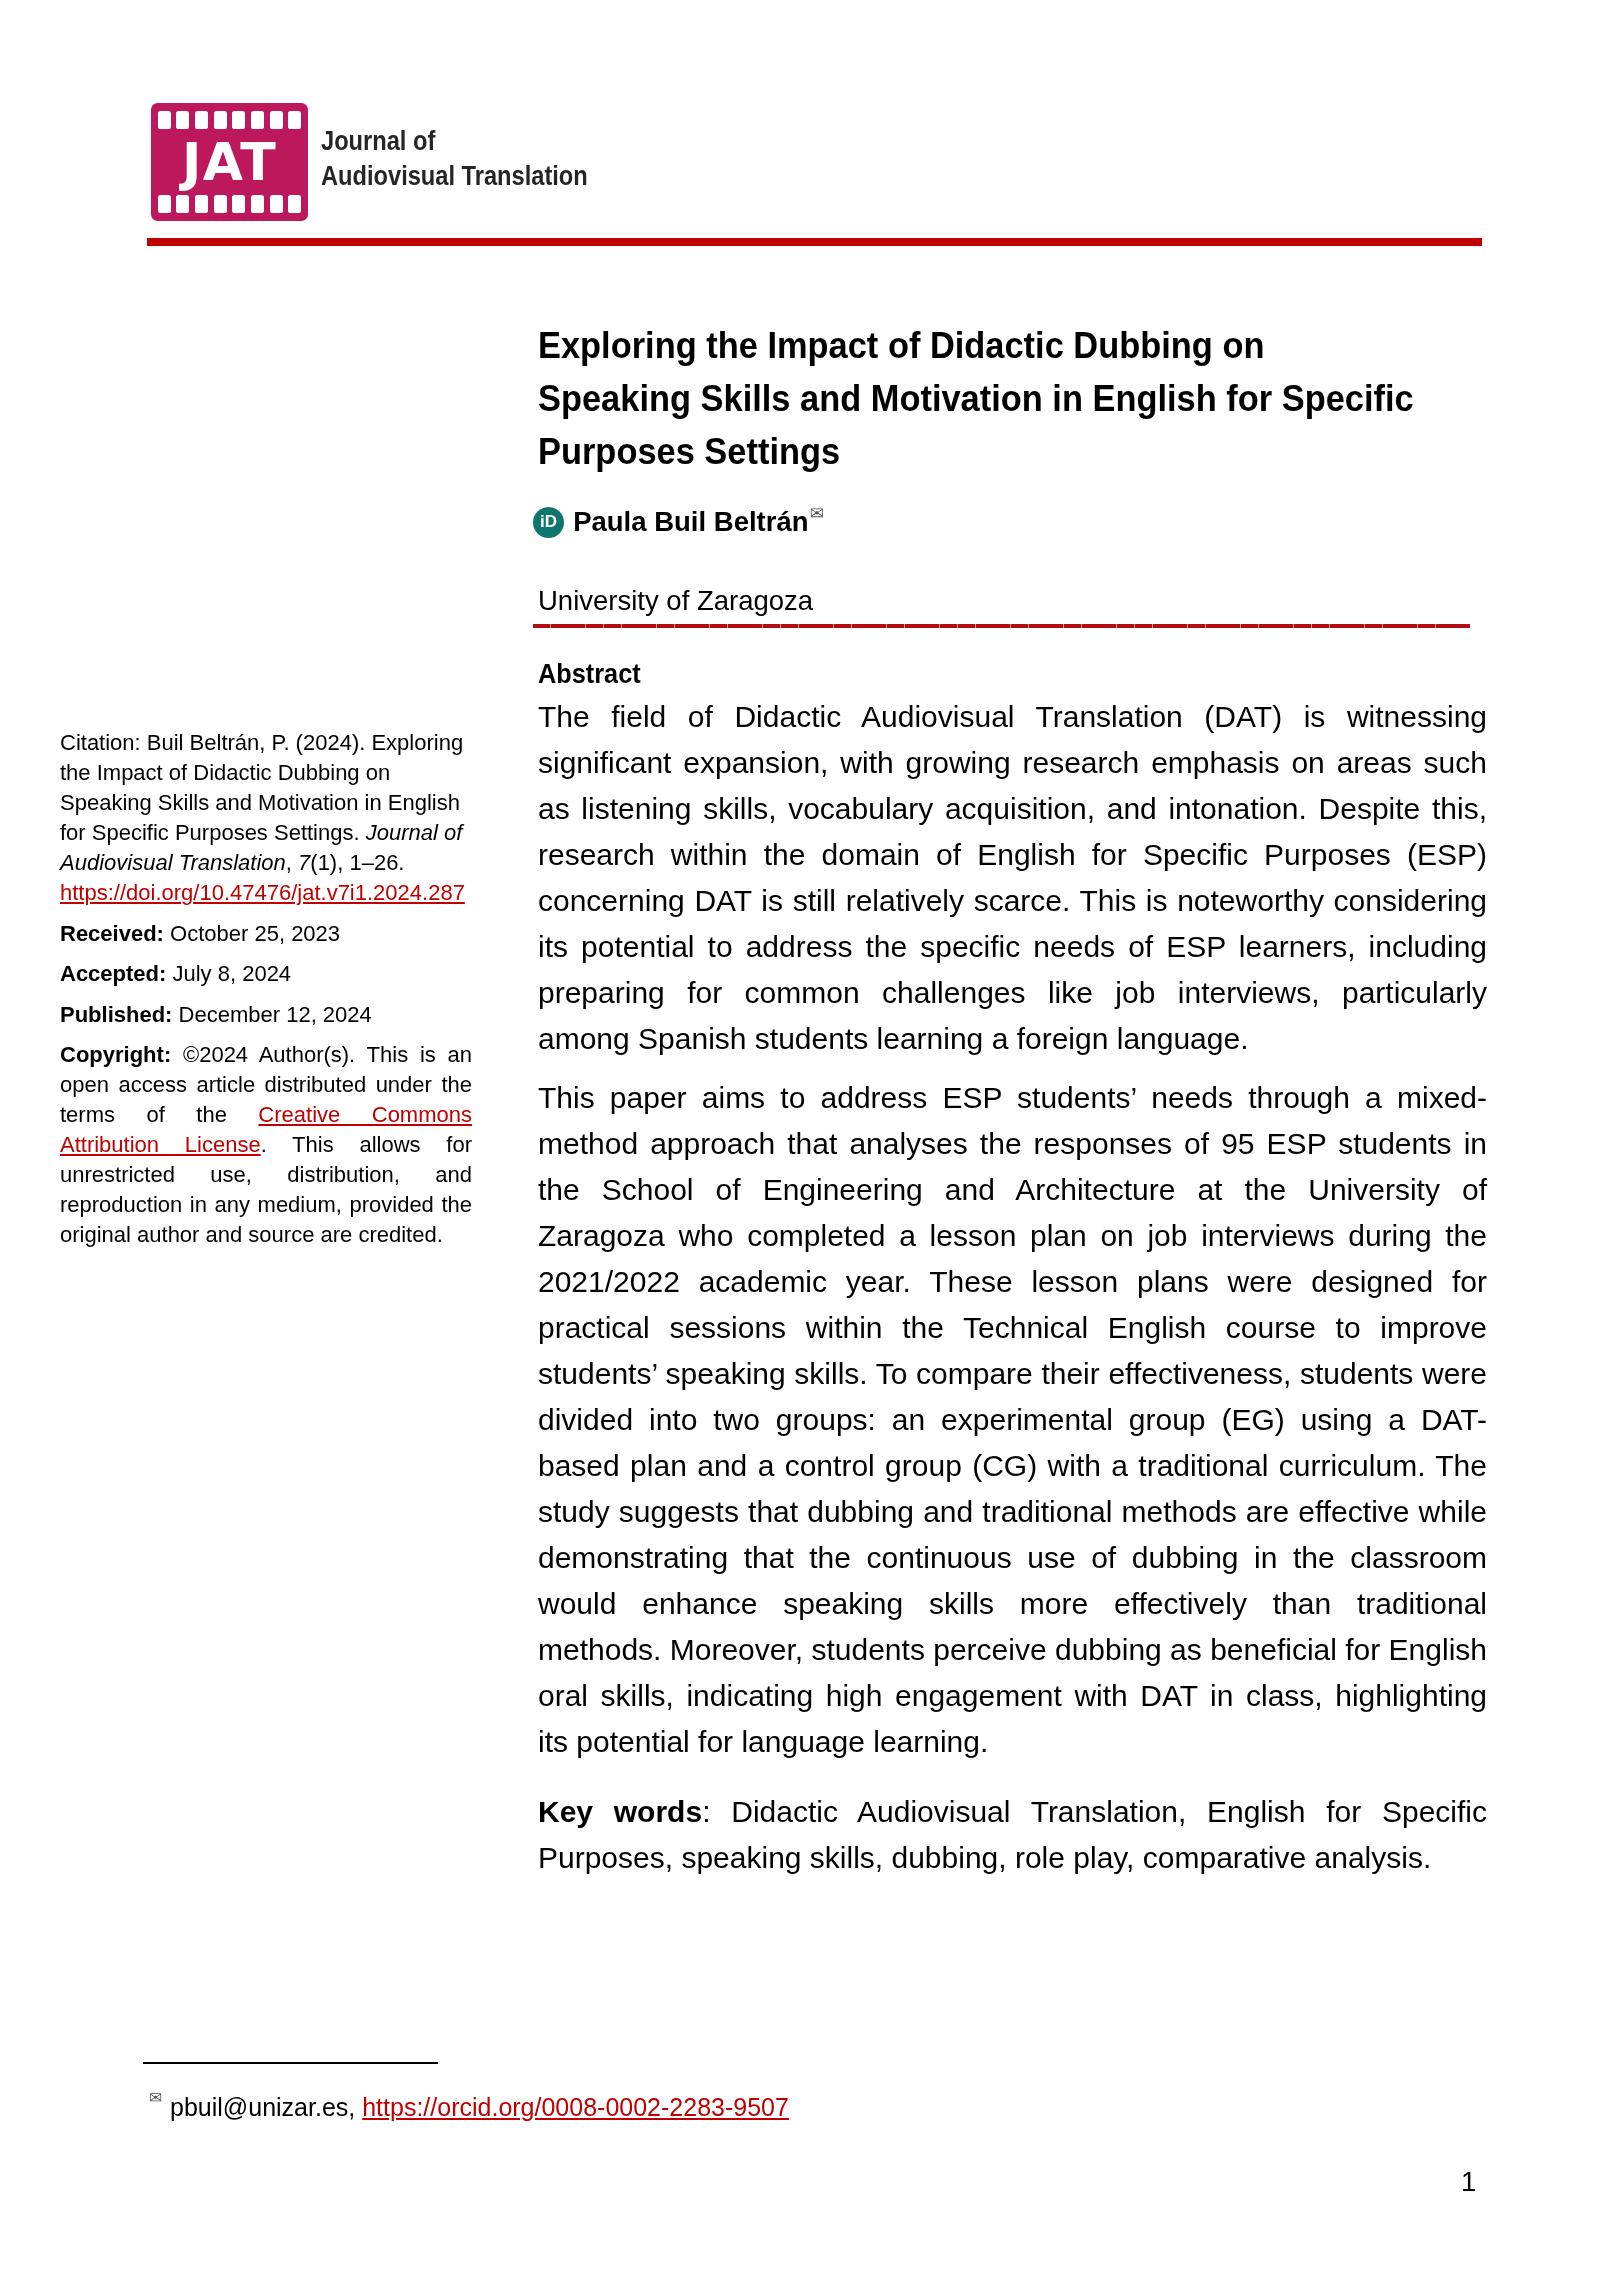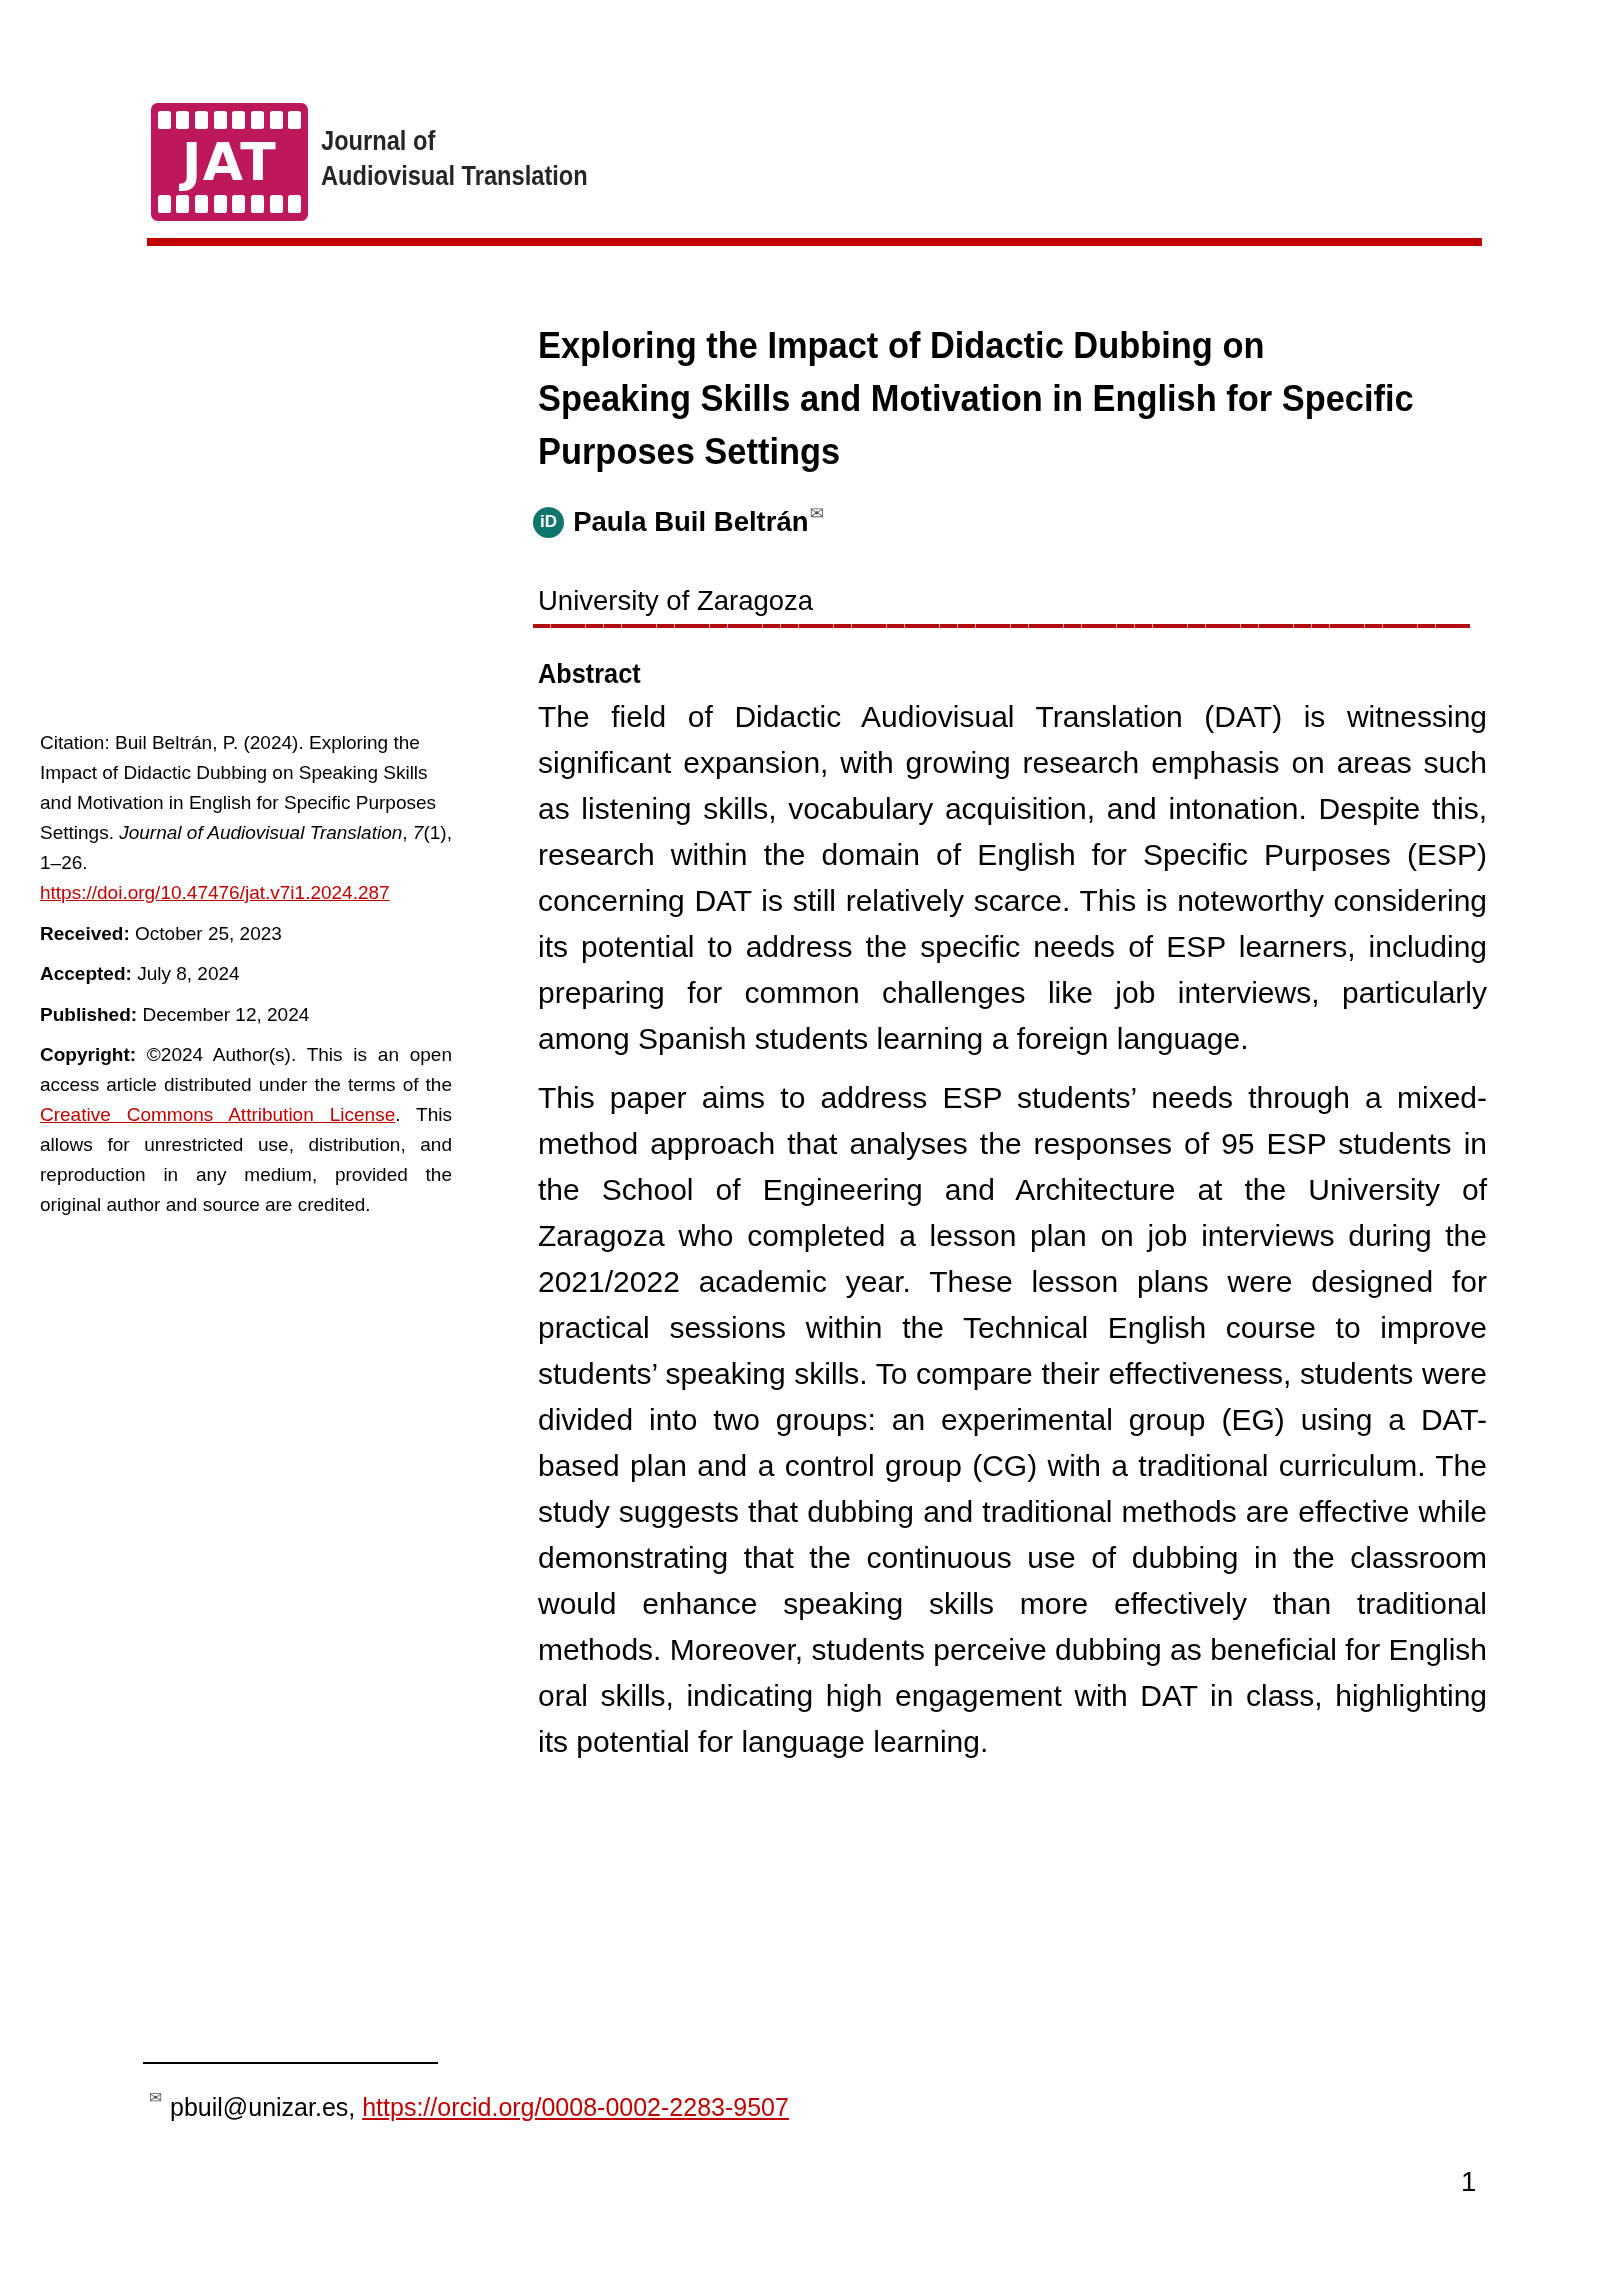--- a/index.html
+++ b/index.html
@@ -31,21 +31,21 @@
                 background: repeating-linear-gradient(90deg, #b20c12 0 17px, #e0a0a0 17px 17.7px); }
 
   
   #abstract-heading { left: 538px; top: 655px; font-weight: bold; font-size: 27.5px; line-height: 37px;
                       transform: scaleX(0.92); transform-origin: left top; }
   #abstract { left: 538px; top: 694px; width: 949px; font-size: 30px; line-height: 46px; text-align: justify; }
   #abstract p { margin: 0 0 13px 0; }
   #abstract .kw-label { font-weight: bold; }
 
   
-  #sidebar { left: 40px; top: 728px; width: 412px; font-size: 19px; line-height: 30px; }
+  #sidebar { left: 60px; top: 728px; width: 412px; font-size: 22px; line-height: 30px; }
   #sidebar p { margin: 0 0 10.5px 0; }
   #sidebar .lbl { font-weight: bold; }
   #sidebar a, #abstract a, #footnote a { color: #c00000; text-decoration: underline; }
   #sidebar .justify { text-align: justify; }
   #sidebar .doi { word-break: break-all; }
 
   
   #footnote-rule { left: 143px; top: 2062px; width: 295px; height: 2px; background: #000; }
   #footnote { left: 149px; top: 2088px; font-size: 25px; line-height: 39px; display: flex; align-items: flex-start; }
   #footnote-mail-icon { font-size: 15.7px; color: #555; line-height: 19.6px; margin-right: 7.9px; }
@@ -89,20 +89,21 @@
   <span id="author-name">Paula Buil Beltrán</span>
   <span id="author-mail-icon">✉</span>
 </div>
 <div id="affiliation" class="abs">University of Zaragoza</div>
 <div id="title-rule" class="abs"></div>
 
 <div id="abstract-heading" class="abs">Abstract</div>
 <div id="abstract" class="abs">
   <p>The field of Didactic Audiovisual Translation (DAT) is witnessing significant expansion, with growing research emphasis on areas such as listening skills, vocabulary acquisition, and intonation. Despite this, research within the domain of English for Specific Purposes (ESP) concerning DAT is still relatively scarce. This is noteworthy considering its potential to address the specific needs of ESP learners, including preparing for common challenges like job interviews, particularly among Spanish students learning a foreign language.</p>
   <p>This paper aims to address ESP students’ needs through a mixed-method approach that analyses the responses of 95 ESP students in the School of Engineering and Architecture at the University of Zaragoza who completed a lesson plan on job interviews during the 2021/2022 academic year. These lesson plans were designed for practical sessions within the Technical English course to improve students’ speaking skills. To compare their effectiveness, students were divided into two groups: an experimental group (EG) using a DAT-based plan and a control group (CG) with a traditional curriculum. The study suggests that dubbing and traditional methods are effective while demonstrating that the continuous use of dubbing in the classroom would enhance speaking skills more effectively than traditional methods. Moreover, students perceive dubbing as beneficial for English oral skills, indicating high engagement with DAT in class, highlighting its potential for language learning.</p>
+  <p style="margin-top:23.6px"><span class="kw-label">Key words</span><span>: </span><span>Didactic Audiovisual Translation, English for Specific Purposes, speaking skills, dubbing, role play, comparative analysis.</span></p>
 </div>
 
 <div id="sidebar" class="abs">
   <p><span>Citation: Buil Beltrán, P. (2024). Exploring the Impact of Didactic Dubbing on Speaking Skills and Motivation in English for Specific Purposes Settings. </span><em>Journal of Audiovisual Translation</em><span>, </span><em>7</em><span>(1), 1–26.</span><br><a class="doi">https://doi.org/10.47476/jat.v7i1.2024.287</a></p>
   <p><span class="lbl">Received:</span><span> October 25, 2023</span></p>
   <p><span class="lbl">Accepted:</span><span> July 8, 2024</span></p>
   <p><span class="lbl">Published:</span><span> December 12, 2024</span></p>
   <p class="justify"><span class="lbl">Copyright:</span><span> ©2024 Author(s). This is an open access article distributed under the terms of the </span><a>Creative Commons Attribution License</a><span>. This allows for unrestricted use, distribution, and reproduction in any medium, provided the original author and source are credited.</span></p>
 </div>
 

